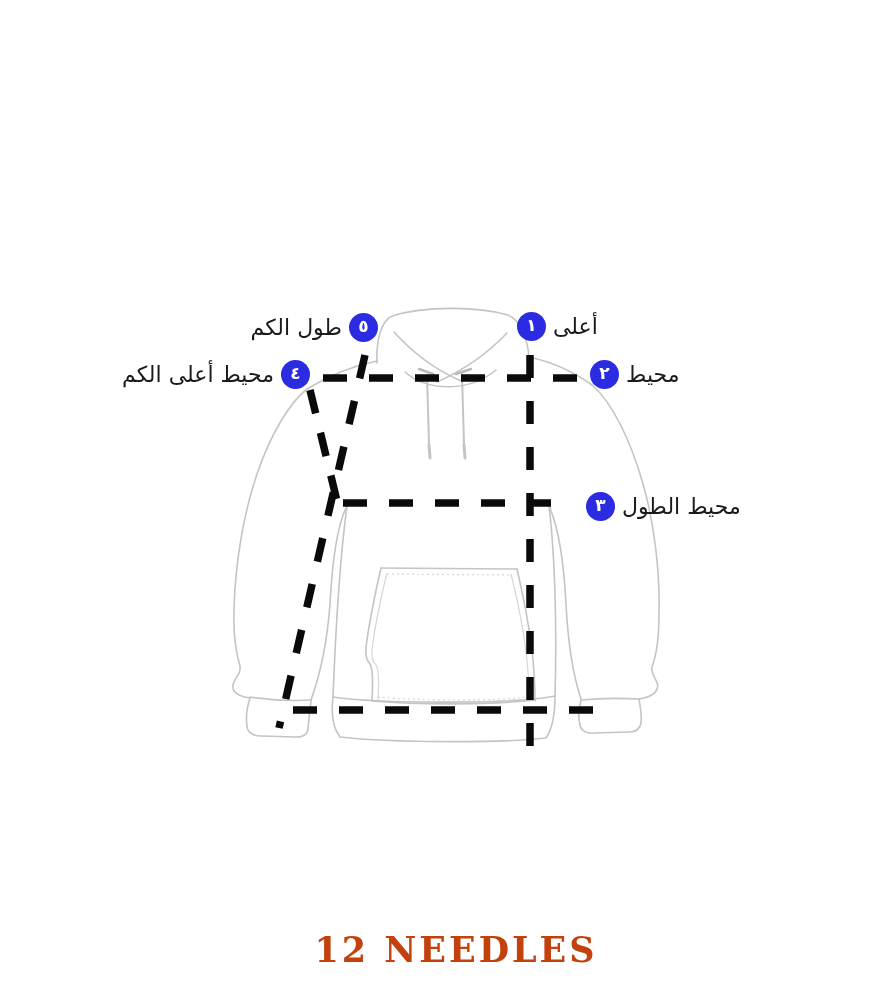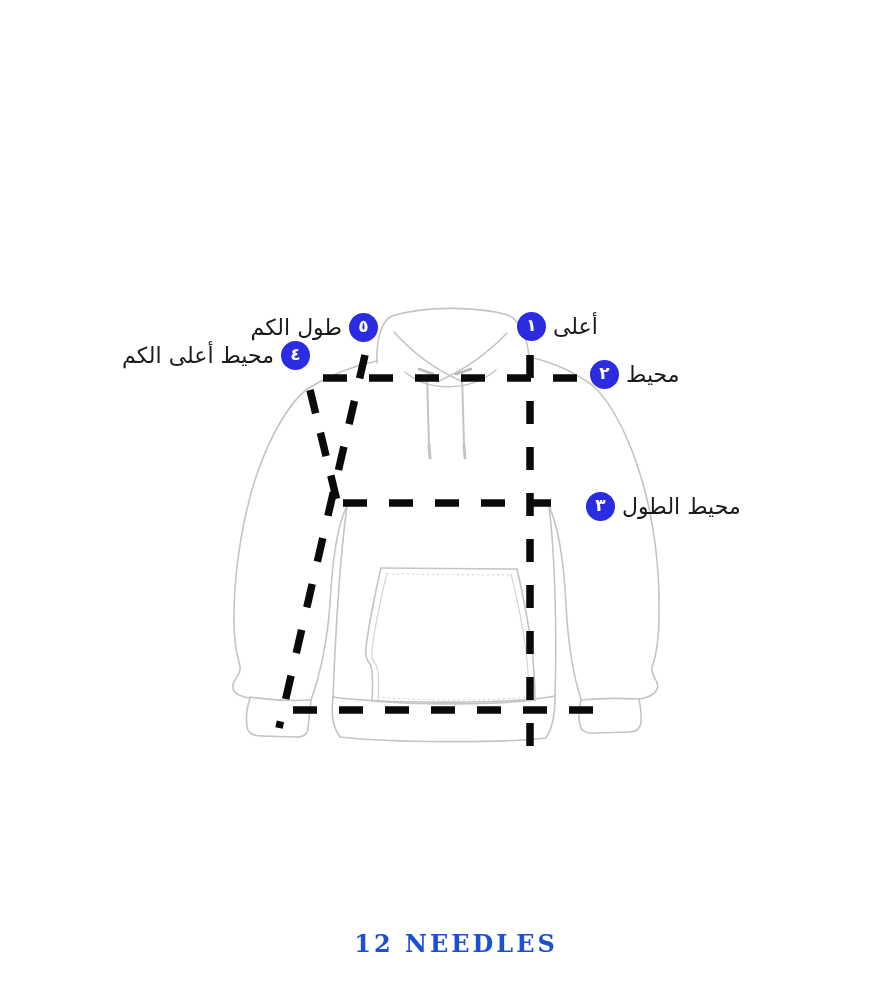--- a/index.html
+++ b/index.html
@@ -45,23 +45,23 @@
     white-space:nowrap;
     font-size:22px;
     color:#1a1a1a;
   }
   .footer-brand{
     position:absolute;
     top:929px;left:16px;right:0;
     text-align:center;
     font-family:"DejaVu Serif", serif;
     font-weight:bold;
-    font-size:24px;
+    font-size:35px;
     letter-spacing:3px;
-    color:#1d4ed8;
+    color:#c2410c;
   }
 </style>
 </head>
 <body>
 
 <div class="page">
 
 
   <svg class="diagram-svg" width="896" height="999" viewBox="0 0 896 999">
 
@@ -132,21 +132,21 @@
   <div class="callout" style="left:590px;top:359px;">
     <span class="num-circle">٢</span>
     <span class="callout-label">محيط</span>
   </div>
 
   <div class="callout" style="left:586px;top:491px;">
     <span class="num-circle">٣</span>
     <span class="callout-label">محيط الطول</span>
   </div>
 
-  <div class="callout" style="right:586px;top:340px;margin-left:28px;">
+  <div class="callout" style="right:586px;top:359px;margin-left:28px;">
     <span class="callout-label">محيط أعلى الكم</span>
     <span class="num-circle">٤</span>
   </div>
 
   <div class="callout" style="right:518px;top:312px;">
     <span class="callout-label">طول الكم</span>
     <span class="num-circle">٥</span>
   </div>
 
   <div class="footer-brand">12 NEEDLES</div>

